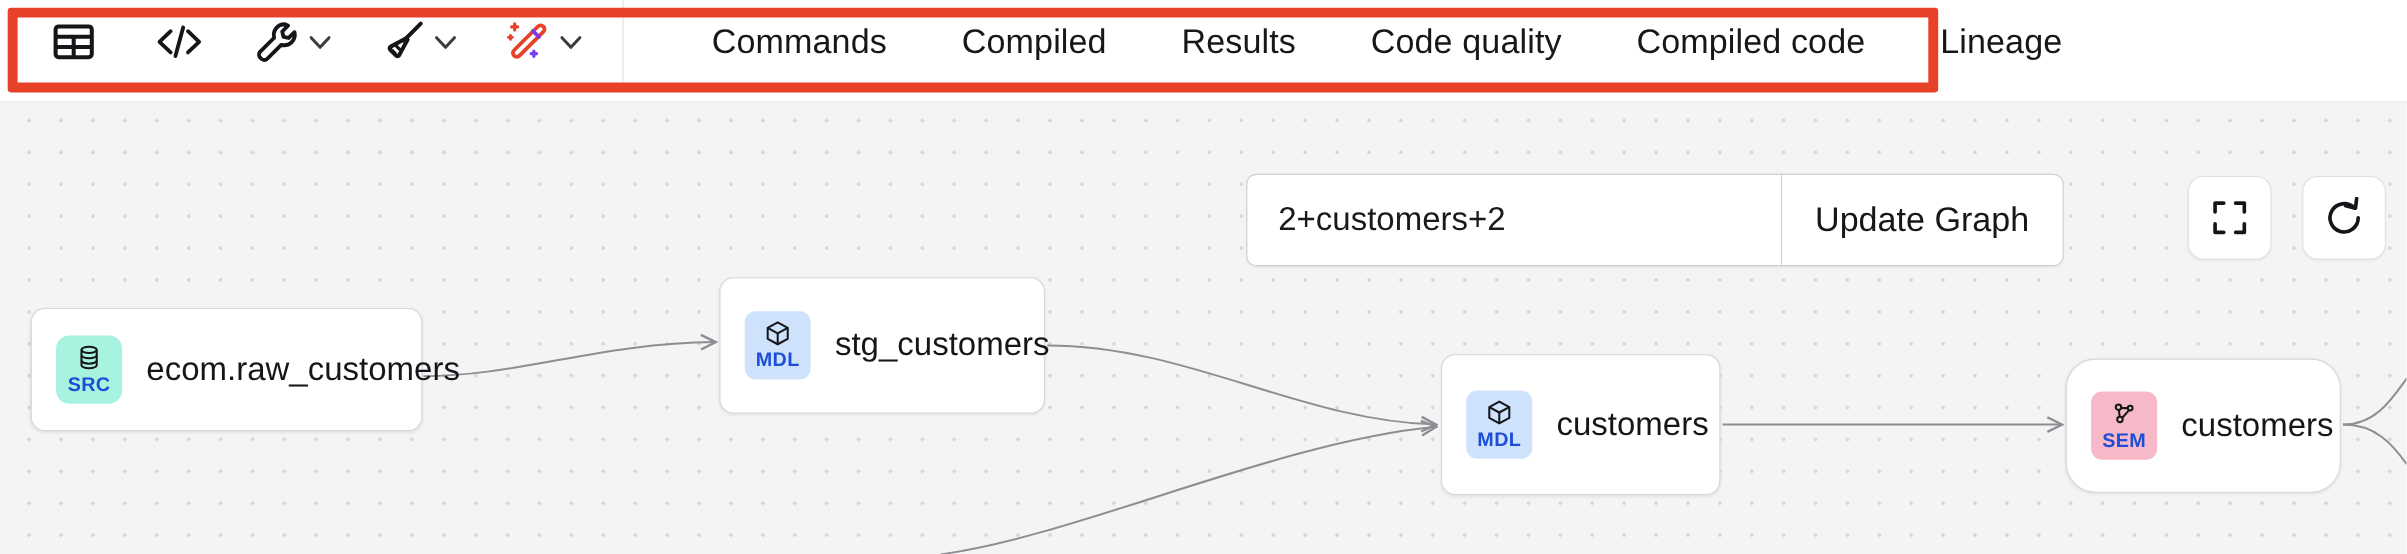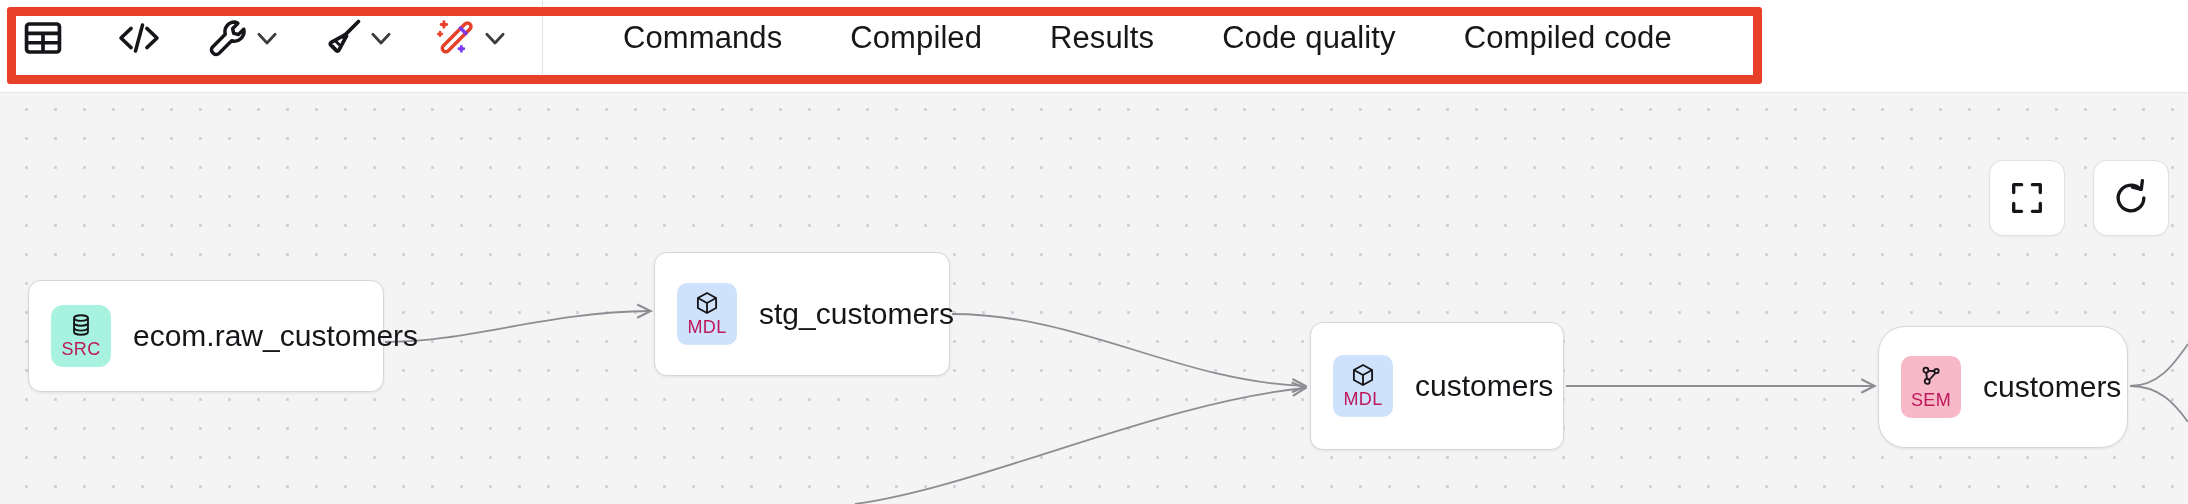--- a/index.html
+++ b/index.html
@@ -8,21 +8,21 @@
     font-family: "Liberation Sans", sans-serif;
     background: #ffffff;
     overflow: hidden;
   }
   #app { position: relative; width: 2188px; height: 504px; }
 
   
   .topbar {
     position: absolute; left: 0; top: 0; width: 2188px; height: 76px;
     background: #ffffff;
-    display: flex; align-items: center;
+    display: flex; align-items: center; padding-left: 24px;
   }
   .topbar-inner {
     display: flex; align-items: center; height: 76px; width: 100%;
   }
   .tool-group {
     display: flex; align-items: center; height: 100%;
     padding-left: 20px; padding-right: 14px;
   }
   .tool-btn {
     display: flex; align-items: center; justify-content: center;
@@ -126,21 +126,21 @@
   .node-badge {
     width: 60px; height: 62px; border-radius: 10px;
     display: flex; flex-direction: column;
     align-items: center; justify-content: center;
     margin-left: 22px; flex: 0 0 auto;
   }
   .badge-src { background: #a7f3df; border-radius: 12px; }
   .badge-mdl { background: #cfe2fb; }
   .badge-sem { background: #f7b9c8; }
   .badge-text {
-    font-size: 18px; font-weight: 400; color: #be185d;
+    font-size: 18px; font-weight: 700; color: #1d4ed8;
     margin-top: 1px; letter-spacing: 0.3px;
     font-family: "Liberation Sans", sans-serif;
   }
   .node-label {
     font-size: 30px; color: #16161a; margin-left: 22px;
     white-space: nowrap;
     font-family: "Liberation Sans", sans-serif;
   }
 
   .edges { position: absolute; left: 0; top: 0; width: 2188px; height: 412px; pointer-events: none; }
@@ -215,20 +215,21 @@
       </div>
 
       <div class="tool-sep"></div>
 
       <div class="tabs">
         <div class="tab">Commands</div>
         <div class="tab">Compiled</div>
         <div class="tab">Results</div>
         <div class="tab">Code quality</div>
         <div class="tab">Compiled code</div>
+        <div class="tab">Lineage</div>
       </div>
     </div>
   </div>
 
   <div class="annot-box"></div>
 
   <div class="numbers">
     <span class="num" style="left:48px">1</span>
     <span class="num" style="left:145px">2</span>
     <span class="num" style="left:243px">3</span>
@@ -305,20 +306,25 @@
           <line x1="9.3" y1="7.3" x2="15.2" y2="7.4" stroke="#16161a" stroke-width="1.7"></line>
           <line x1="7.6" y1="8.9" x2="8.3" y2="14.7" stroke="#16161a" stroke-width="1.7"></line>
           <line x1="10.3" y1="15.7" x2="16.2" y2="9.1" stroke="#16161a" stroke-width="1.7"></line>
         </svg>
         <span class="badge-text">SEM</span>
       </div>
       <span class="node-label">customers</span>
     </div>
   </div>
 
+  <div class="graph-ctrl">
+    <input class="graph-input" type="text" value="2+customers+2" style="">
+    <div class="graph-divider"></div>
+    <button class="graph-update">Update Graph</button>
+  </div>
 
   <div class="icon-sq fit">
     <svg width="38" height="38" viewBox="0 0 24 24">
       <g fill="none" stroke="#16161a" stroke-width="2.1" stroke-linecap="round" stroke-linejoin="round">
         <polyline points="3.6,8.6 3.6,3.6 8.6,3.6"></polyline>
         <polyline points="15.4,3.6 20.4,3.6 20.4,8.6"></polyline>
         <polyline points="20.4,15.4 20.4,20.4 15.4,20.4"></polyline>
         <polyline points="8.6,20.4 3.6,20.4 3.6,15.4"></polyline>
       </g>
     </svg>

